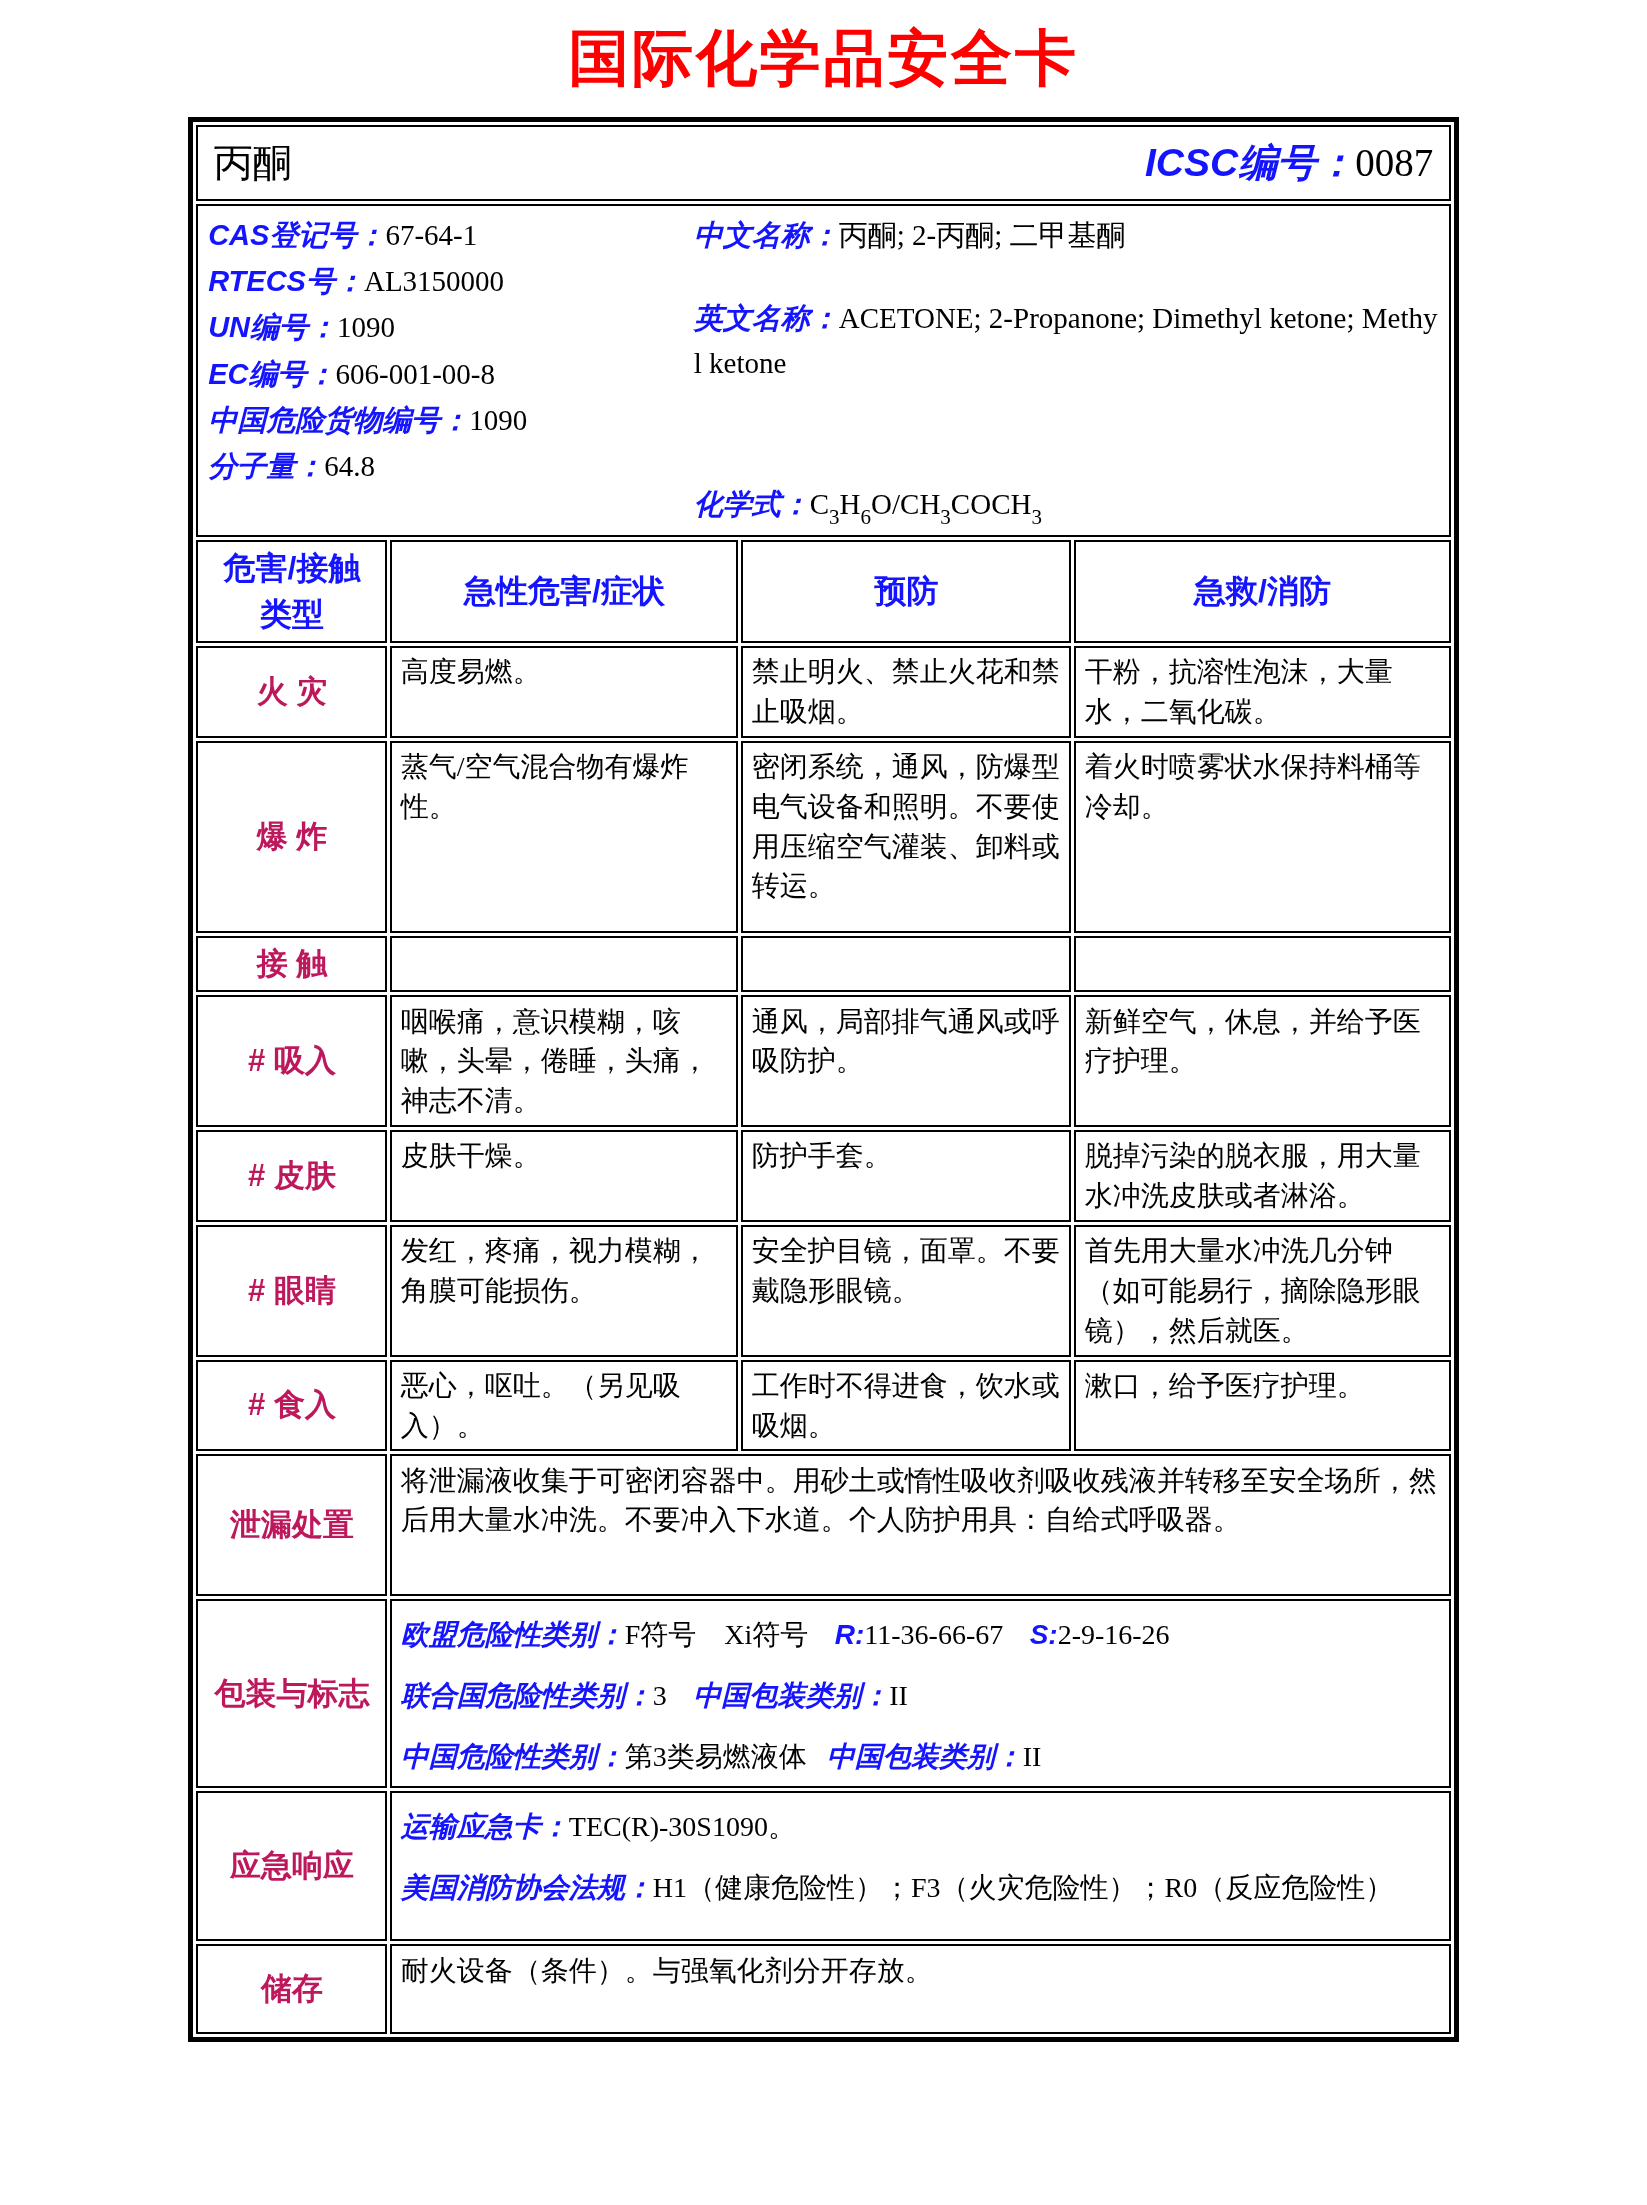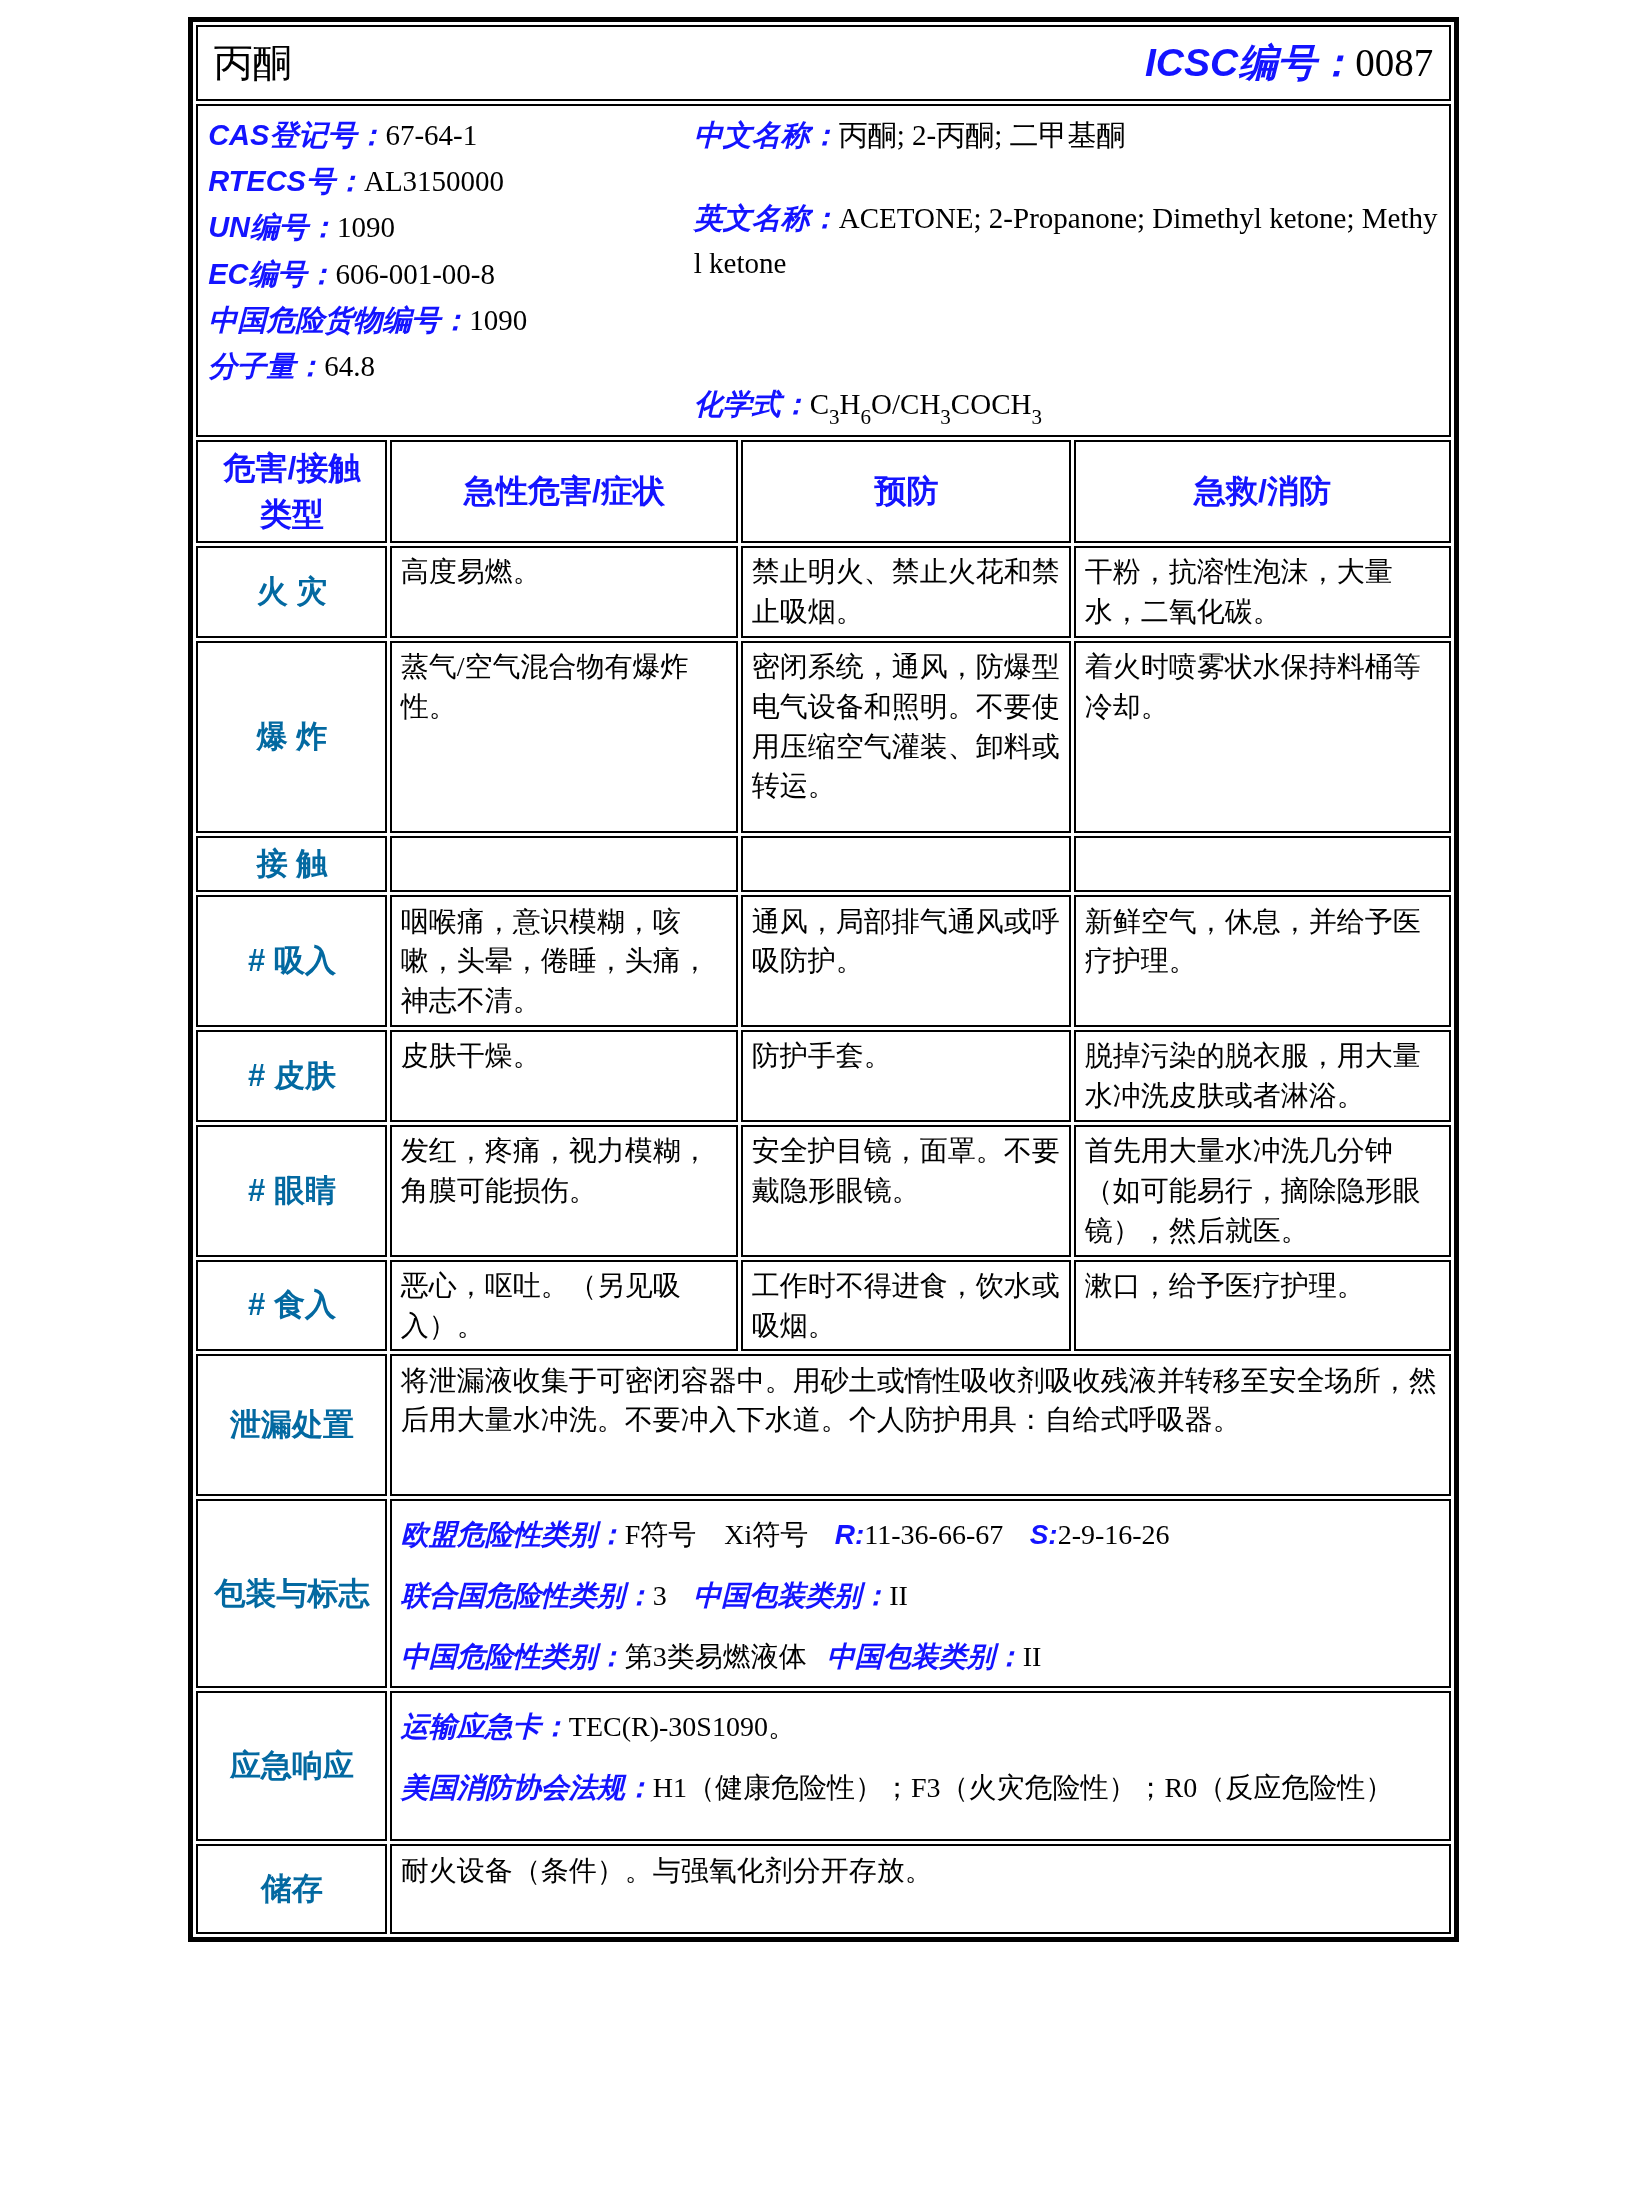--- a/index.html
+++ b/index.html
@@ -42,21 +42,21 @@
     font-weight: bold;
     color: #1414ff;
     font-style: italic;
   }
   td.lblcell {
     text-align: center;
     vertical-align: middle;
     font-family: "Liberation Sans", "DejaVu Sans", sans-serif;
     font-weight: bold;
     font-size: 31px;
-    color: #0369a1;
+    color: #be185d;
     word-break: keep-all;
   }
   td.hdrcell {
     text-align: center;
     vertical-align: middle;
     font-family: "Liberation Sans", "DejaVu Sans", sans-serif;
     font-weight: bold;
     font-size: 32px;
     color: #1414ff;
   }
@@ -78,20 +78,21 @@
   sub { line-height: 0; }
   .seg-gap { margin-left: 26.4px; }
   .seg-gap-sm { margin-left: 20px; }
   .multiline .line { margin: 9.7px 0 21px 0; }
   .multiline .line:last-child { margin-bottom: 5.6px; }
 </style>
 </head>
 <body>
 
 <div>
+  <div class="title">国际化学品安全卡</div>
 
   <table class="card">
     <colgroup>
       <col style="width:191px">
       <col style="width:348px">
       <col style="width:330px">
       <col style="width:376px">
     </colgroup>
 
     <tbody>

